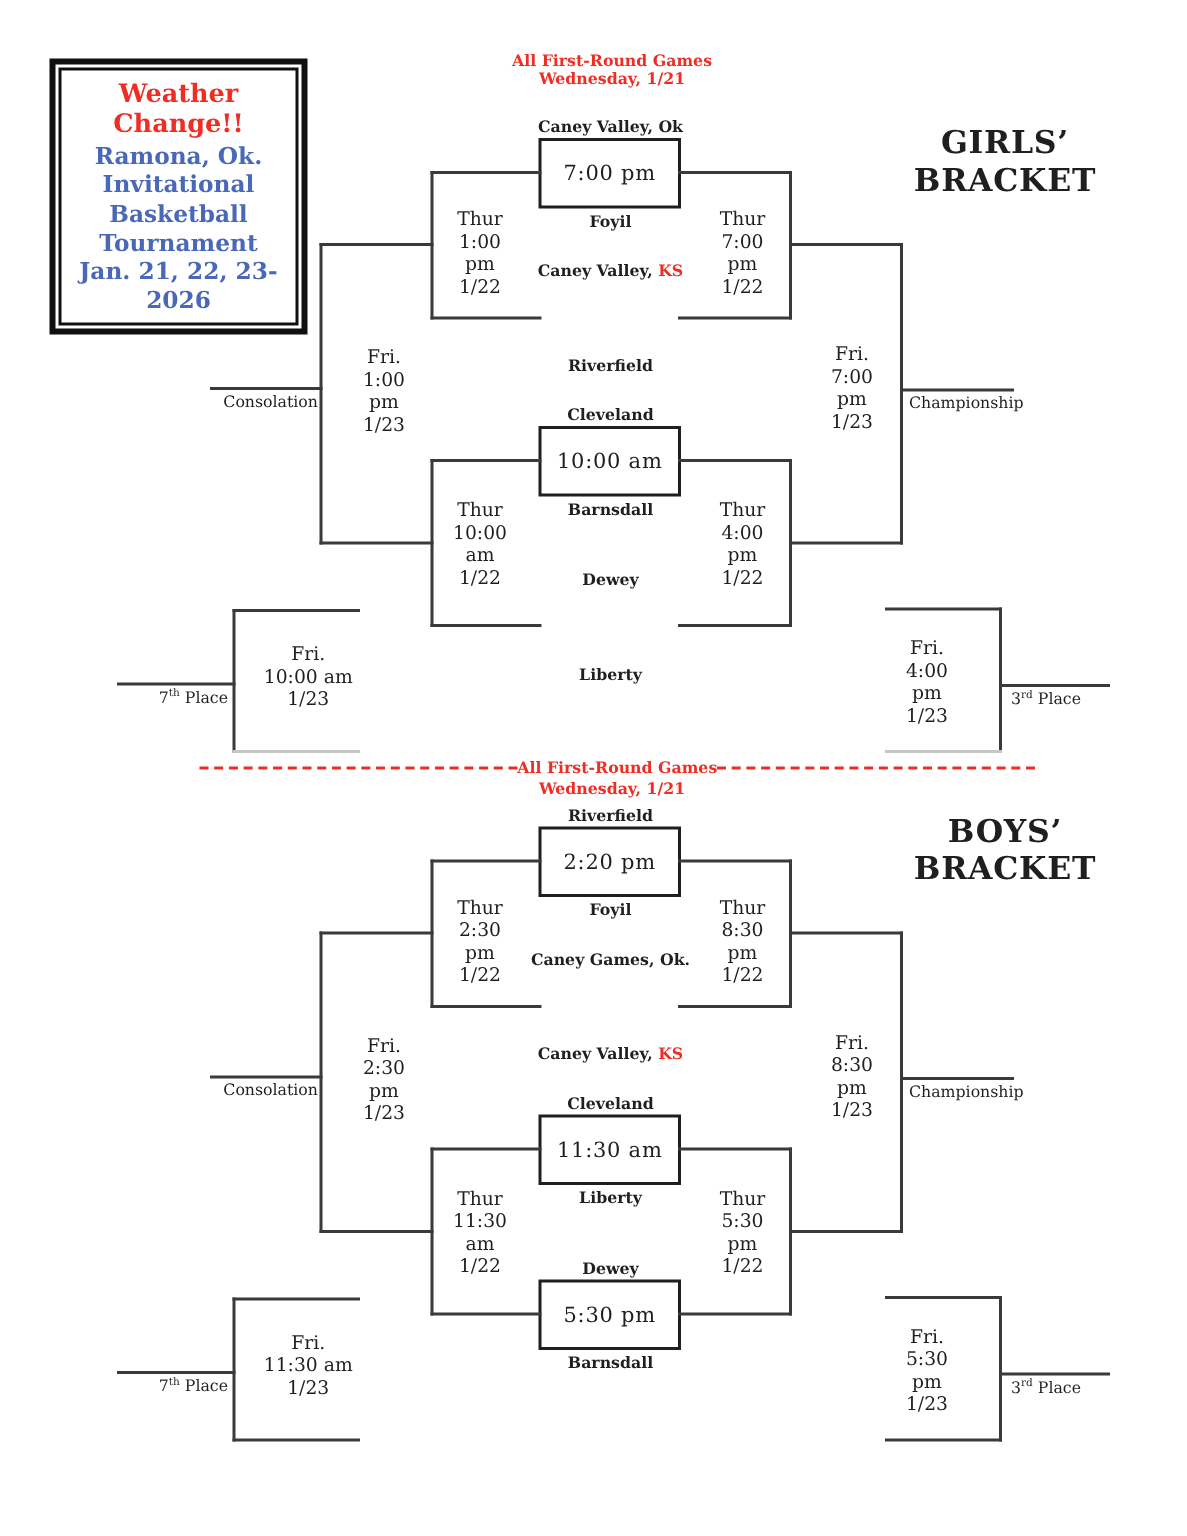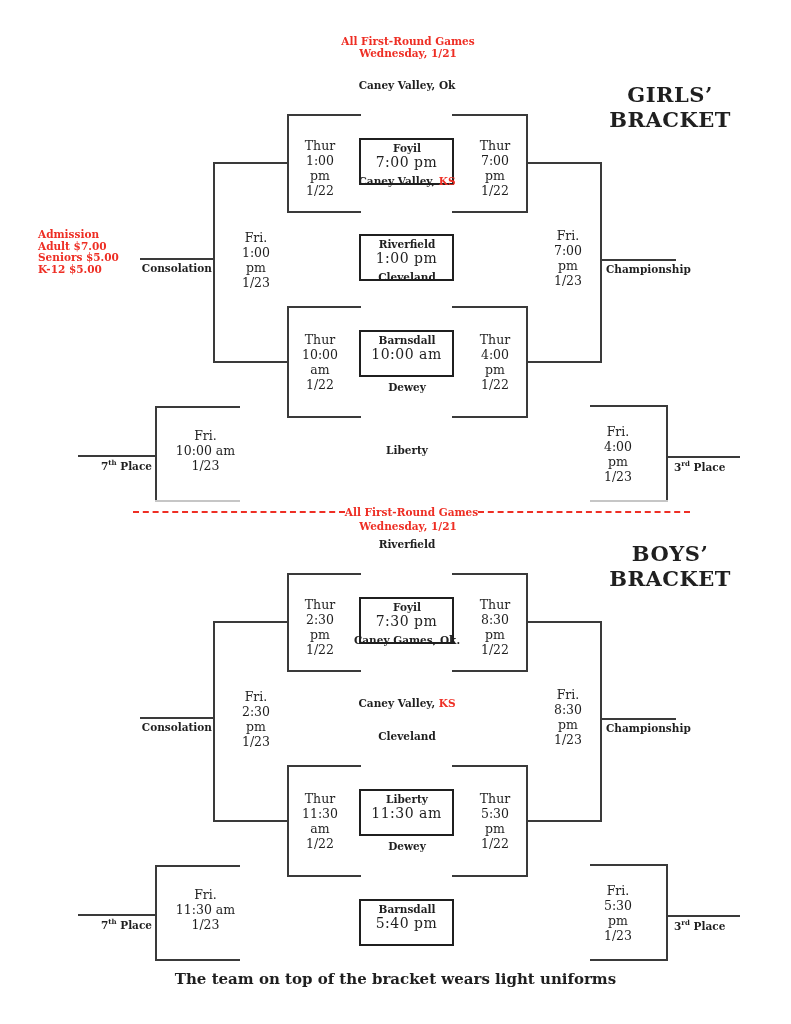--- a/index.html
+++ b/index.html
@@ -19,33 +19,33 @@
   .bracket-host{position:absolute;left:0;width:791px;height:512px;}
   #girls-host{top:0;}
   #boys-host{top:459px;}
 
   .bracket-title{
     position:absolute;left:560px;top:82px;width:220px;text-align:center;
     font-size:21px;font-weight:bold;line-height:1.2;white-space:pre-line;letter-spacing:.5px;
   }
   .game-box{
     position:absolute;left:359px;width:91px;height:43px;border:2px solid var(--ink);
-    display:flex;align-items:center;justify-content:center;background:#fff;margin-top:46px;
+    display:flex;align-items:center;justify-content:center;background:#fff;
   }
   .time{font-size:14px;letter-spacing:.5px;}
   .team-label{
     position:absolute;left:307px;width:200px;text-align:center;
     font-size:10.5px;font-weight:bold;
   }
   .accent{color:var(--red);}
   .slot{
     position:absolute;text-align:center;font-size:12.5px;line-height:15px;
     white-space:pre-line;
   }
-  .tag{position:absolute;font-size:10.5px;font-weight:bold;}
+  .tag{position:absolute;font-size:10.5px;font-weight:normal;}
   .tag sup{font-size:7px;}
 
   .weather-outer{
     position:absolute;left:33px;top:39px;width:172px;height:184px;
     border:4px solid #101010;padding:2px;box-sizing:border-box;background:#fff;
   }
   .weather-inner{
     border:2px solid #101010;width:100%;height:100%;box-sizing:border-box;
     display:flex;flex-direction:column;justify-content:center;text-align:center;
   }
@@ -71,45 +71,50 @@
   .footer{
     position:absolute;left:0;top:970px;width:791px;text-align:center;
     font-size:15px;font-weight:bold;
   }
 </style>
 </head>
 <body>
 
 <div class="page">
 
-
-  <div class="admission">Admission
-Adult $7.00
-Seniors $5.00
-K-12 $5.00</div>
+  <div class="weather-outer">
+    <div class="weather-inner">
+      <div class="weather-alert">Weather
+Change!!</div>
+      <div class="weather-event">Ramona, Ok.
+Invitational
+Basketball
+Tournament
+Jan. 21, 22, 23-
+2026</div>
+    </div>
+  </div>
+
 
   <div class="top-note">
     <div>All First-Round Games</div>
     <div>Wednesday, 1/21</div>
   </div>
 
   <div class="bracket-host" id="girls-host" data-bracket="girls">
   <div class="bracket-title">GIRLS’
 BRACKET</div>
 
   <div class="team-label" style="top:79px"><span>Caney Valley, Ok</span><span class="accent"></span></div>
   <div class="game-box" style="top:92px">
         <span class="time">7:00 pm</span>
       </div>
   <div class="team-label" style="top:142px"><span>Foyil</span><span class="accent"></span></div>
 
   <div class="team-label" style="top:175px"><span>Caney Valley, </span><span class="accent">KS</span></div>
-  <div class="game-box" style="top:188px">
-        <span class="time">1:00 pm</span>
-      </div>
   <div class="team-label" style="top:238px"><span>Riverfield</span><span class="accent"></span></div>
 
   <div class="team-label" style="top:271px"><span>Cleveland</span><span class="accent"></span></div>
   <div class="game-box" style="top:284px">
         <span class="time">10:00 am</span>
       </div>
   <div class="team-label" style="top:334px"><span>Barnsdall</span><span class="accent"></span></div>
 
   <div class="team-label" style="top:381px"><span>Dewey</span><span class="accent"></span></div>
   <div class="team-label" style="top:444px"><span>Liberty</span><span class="accent"></span></div>
@@ -189,36 +194,36 @@
     <div class="dash"></div>
   </div>
   <div class="divider-sub">Wednesday, 1/21</div>
 
   <div class="bracket-host" id="boys-host" data-bracket="boys">
   <div class="bracket-title">BOYS’
 BRACKET</div>
 
   <div class="team-label" style="top:79px"><span>Riverfield</span><span class="accent"></span></div>
   <div class="game-box" style="top:92px">
-        <span class="time">7:30 pm</span>
+        <span class="time">2:20 pm</span>
       </div>
   <div class="team-label" style="top:142px"><span>Foyil</span><span class="accent"></span></div>
 
   <div class="team-label" style="top:175px"><span>Caney Games, Ok.</span><span class="accent"></span></div>
   <div class="team-label" style="top:238px"><span>Caney Valley, </span><span class="accent">KS</span></div>
 
   <div class="team-label" style="top:271px"><span>Cleveland</span><span class="accent"></span></div>
   <div class="game-box" style="top:284px">
         <span class="time">11:30 am</span>
       </div>
   <div class="team-label" style="top:334px"><span>Liberty</span><span class="accent"></span></div>
 
   <div class="team-label" style="top:381px"><span>Dewey</span><span class="accent"></span></div>
   <div class="game-box" style="top:394px">
-        <span class="time">5:40 pm</span>
+        <span class="time">5:30 pm</span>
       </div>
   <div class="team-label" style="top:444px"><span>Barnsdall</span><span class="accent"></span></div>
 
   <div class="line" style="top:114px;left:287px;width:74px;height:2px"></div>
   <div class="line" style="top:211px;left:287px;width:74px;height:2px"></div>
   <div class="line" style="top:114px;left:287px;width:2px;height:99px"></div>
   <div class="line" style="top:162px;left:213px;width:76px;height:2px"></div>
   <div class="line" style="top:114px;left:452px;width:76px;height:2px"></div>
   <div class="line" style="top:211px;left:452px;width:76px;height:2px"></div>
   <div class="line" style="top:114px;left:526px;width:2px;height:99px"></div>
@@ -277,15 +282,14 @@
 5:30
 pm
 1/23</div>
 
   <div class="tag" style="left:112px;top:262px;width:100px;text-align:right">Consolation</div>
   <div class="tag" style="left:606px;top:263px;width:120px">Championship</div>
   <div class="tag" style="left:62px;top:458px;width:90px;text-align:right"><span>7</span><sup>th</sup><span> Place</span></div>
   <div class="tag" style="left:674px;top:459px;width:90px"><span>3</span><sup>rd</sup><span> Place</span></div>
 </div>
 
-  <div class="footer">The team on top of the bracket wears light uniforms</div>
 
 </div>
 
 </body></html>

